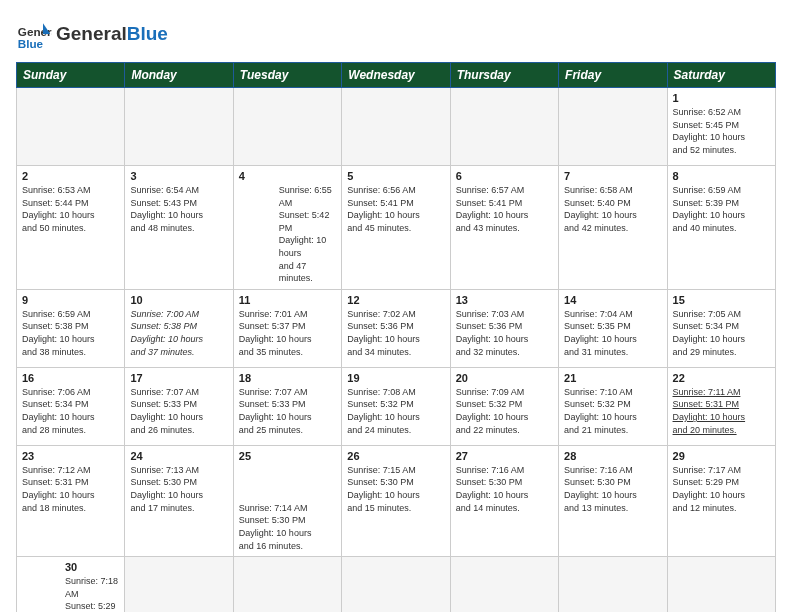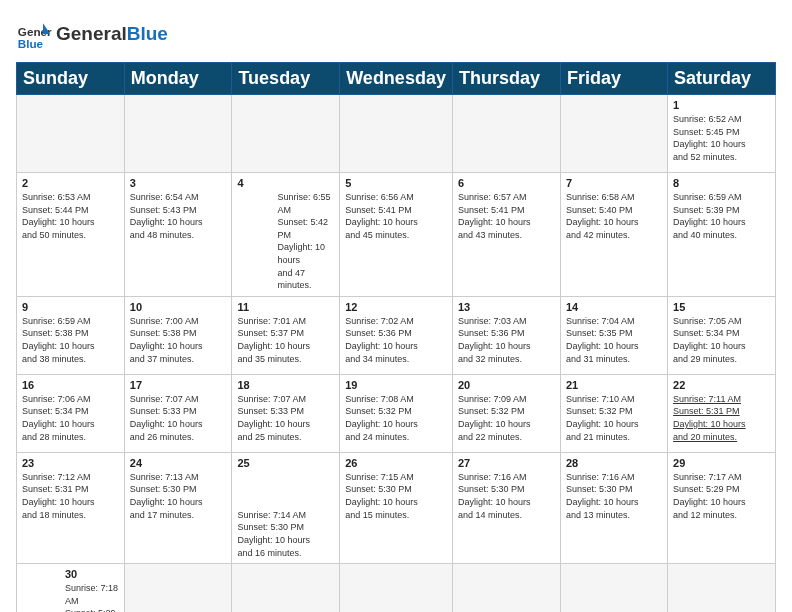--- a/index.html
+++ b/index.html
@@ -42,27 +42,28 @@
     .location {
       font-size: 14px;
       color: #555;
     }
     .calendar {
       width: 100%;
       border-collapse: collapse;
       border: 1px solid #ccc;
     }
     .calendar th {
-      background: #0c4a6e;
+      background: #14532d;
       color: #fff;
-      font-size: 18px;
+      font-size: 12px;
       font-weight: bold;
       padding: 5px 6px;
       text-align: left;
       border: 1px solid #1e5a9a;
+      font-style: italic;
     }
     .calendar td {
       vertical-align: top;
       border: 1px solid #ccc;
       padding: 4px 5px;
       font-size: 9.5px;
       color: #333;
       width: calc(100%/7);
       height: 78px;
       background: #fff;
@@ -193,21 +194,21 @@
         <tr>
           <td>
             <span class="day-number">9</span>
             <div class="day-info" style="white-space: pre-line;">Sunrise: 6:59 AM
 Sunset: 5:38 PM
 Daylight: 10 hours
 and 38 minutes.</div>
           </td>
           <td>
             <span class="day-number">10</span>
-            <div class="day-info" style="white-space: pre-line;">Sunrise: 7:00 AM
+            <div class="day-info" style="white-space: pre-line; font-style: italic;">Sunrise: 7:00 AM
 Sunset: 5:38 PM
 Daylight: 10 hours
 and 37 minutes.</div>
           </td>
           <td>
             <span class="day-number">11</span>
             <div class="day-info" style="white-space: pre-line;">Sunrise: 7:01 AM
 Sunset: 5:37 PM
 Daylight: 10 hours
 and 35 minutes.</div>

